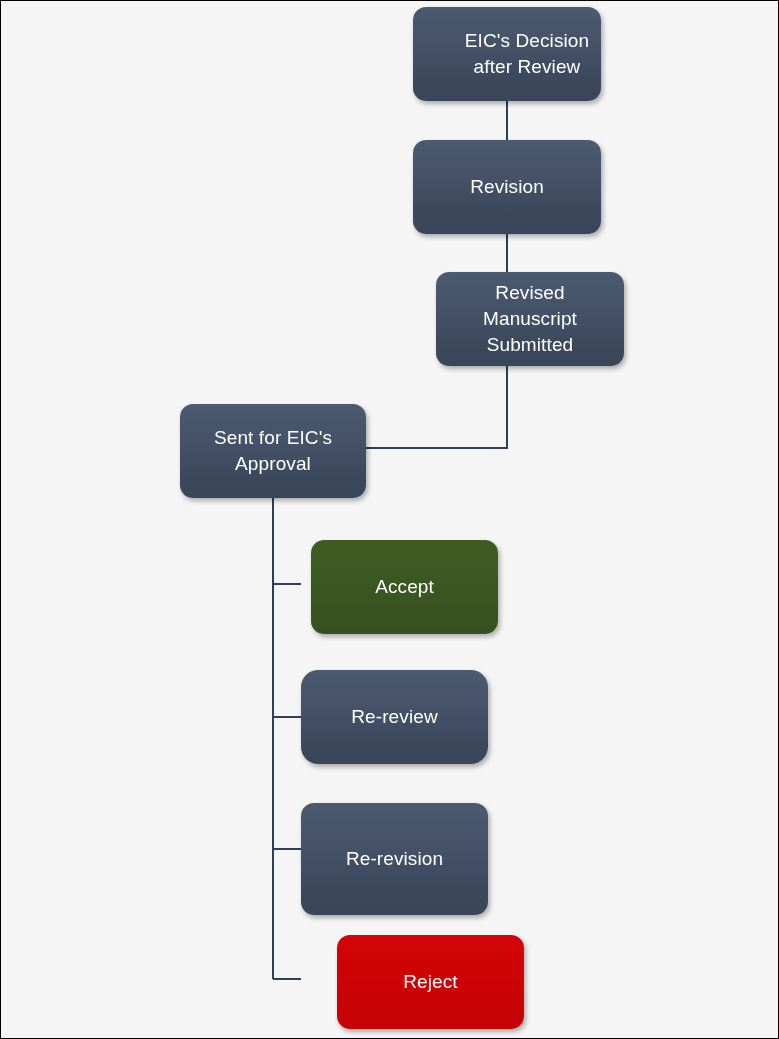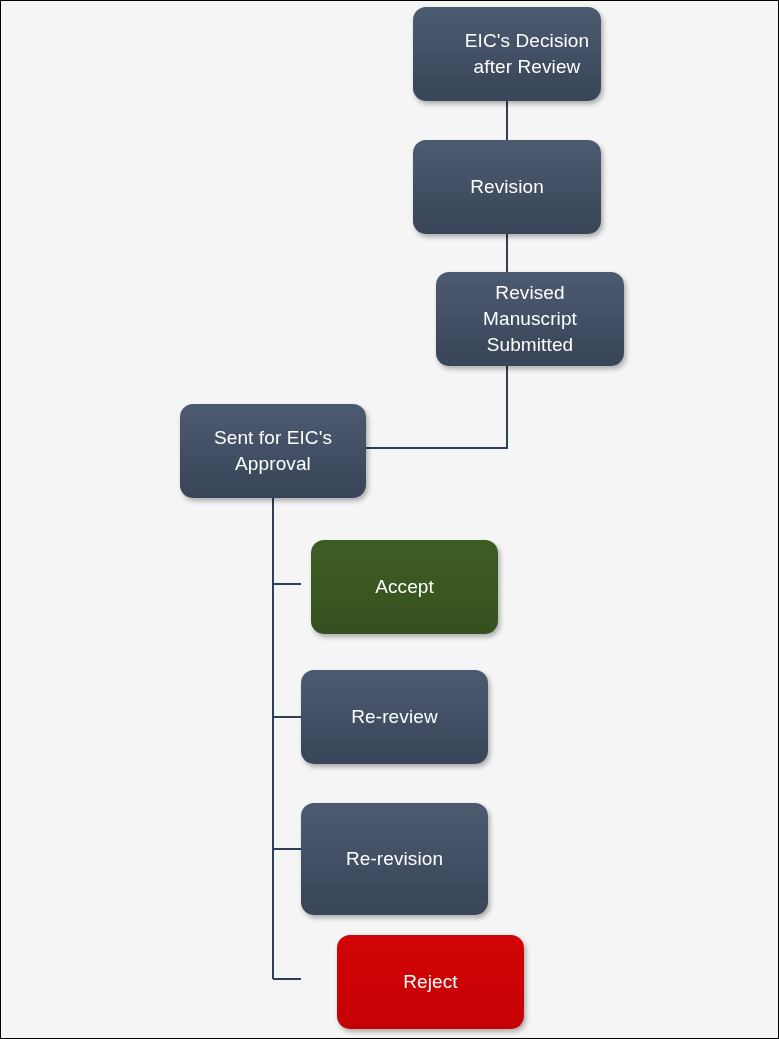--- a/index.html
+++ b/index.html
@@ -70,17 +70,17 @@
   <div id="node-layer">
       <div class="node node-dark" style="left: 412px; top: 6px; width: 188px; height: 94px; padding-left: 48px;"><span>EIC's Decision
 after Review</span></div>
       <div class="node node-dark" style="left: 412px; top: 139px; width: 188px; height: 94px; justify-content: center;"><span>Revision</span></div>
       <div class="node node-dark" style="left: 412px; top: 271px; width: 188px; height: 94px; margin-left: 23px;"><span>Revised
 Manuscript
 Submitted</span></div>
       <div class="node node-dark" style="left: 179px; top: 403px; width: 186px; height: 94px; justify-content: center;"><span>Sent for EIC's
 Approval</span></div>
       <div class="node node-green" style="left: 300px; top: 539px; width: 187px; height: 94px; margin-left: 10px;"><span>Accept</span></div>
-      <div class="node node-dark" style="left: 300px; top: 669px; width: 187px; height: 94px;"><span>Re-review</span></div>
+      <div class="node node-dark" style="left: 300px; top: 669px; width: 187px; height: 94px; border-radius: 17px;"><span>Re-review</span></div>
       <div class="node node-dark" style="left: 300px; top: 802px; width: 187px; height: 112px;"><span>Re-revision</span></div>
       <div class="node node-red" style="left: 300px; top: 934px; width: 187px; height: 94px; margin-left: 36px;"><span>Reject</span></div>
     </div>
 </div>
 
 </body></html>

